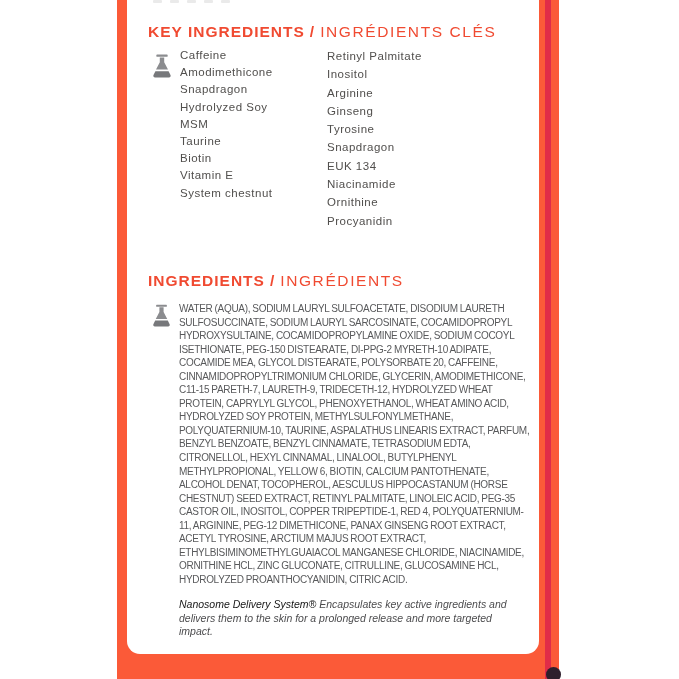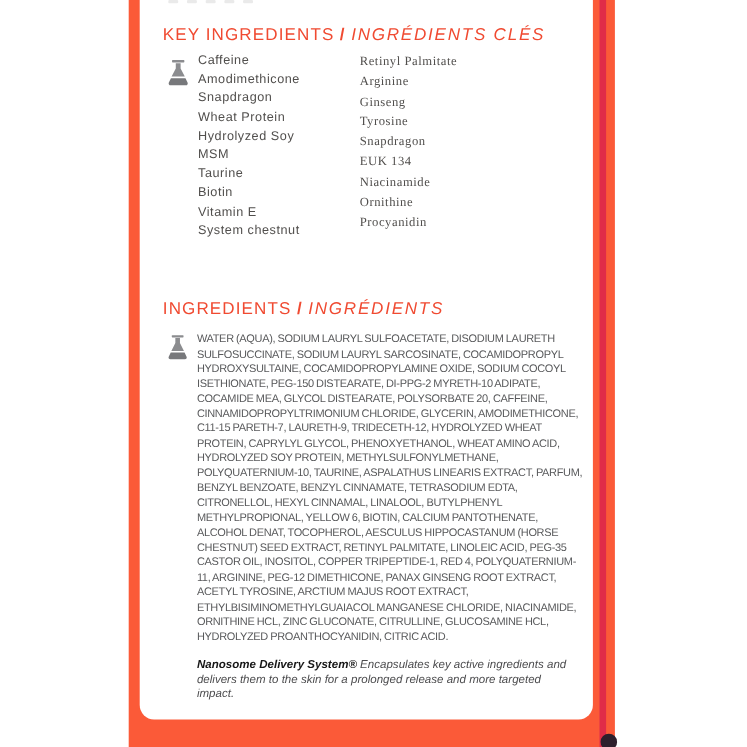--- a/index.html
+++ b/index.html
@@ -16,44 +16,44 @@
   .inner-panel{left:127px;top:-24px;width:412px;height:678px;background:#ffffff;
     border-radius:0 0 13px 13px;}
 
   
   .remnant{left:153px;top:0;width:120px;height:5px;display:flex;gap:8px;opacity:.55;}
   .remnant i{display:block;width:9px;height:3px;background:#d9d9d9;border-radius:1px;}
 
   
   .sec-title{height:20px;white-space:nowrap;color:#F04A31;font-size:15.5px;
     letter-spacing:1px;line-height:20px;}
-  .sec-title .en{font-weight:400;}
+  .sec-title .en{font-weight:700;}
   .sec-title .sep{font-weight:700;margin:0 5px;}
-  .sec-title .fr{font-style:italic;font-weight:400;letter-spacing:1.6px;}
+  .sec-title .fr{font-weight:400;letter-spacing:1.6px;}
   .title-key{left:148px;top:22px;}
   .title-full{left:148px;top:271px;}
 
   
   .flask1{left:151px;top:54px;}
   .flask2{left:151px;top:304px;}
 
   
   .ki-col{color:#514F4D;font-size:11.5px;letter-spacing:.5px;}
   .ki-col .line{white-space:nowrap;}
   .ki-left{left:180px;top:47px;width:145px;line-height:17.2px;}
-  .ki-right{left:327px;top:47px;width:205px;line-height:18.3px;font-family:Liberation Serif, serif;}
+  .ki-right{left:327px;top:47px;width:205px;line-height:18.3px;}
 
   
   .ing-para{left:179px;top:302px;width:356px;color:#58595B;font-size:10px;
     line-height:13.55px;letter-spacing:-.3px;word-spacing:-.4px;text-align:left;}
 
   
   .nanosome{left:179px;top:598px;width:348px;font-size:10.5px;line-height:13.5px;
     font-style:italic;color:#4c4c4e;}
-  .nanosome .lead{font-weight:700;color:#161616;}
+  .nanosome .lead{font-weight:400;color:#161616;}
 
   .dark-dot{left:546px;top:667px;width:15px;height:15px;border-radius:50%;background:#2E1F2C;}
 </style>
 </head>
 <body>
 
 <div class="abs frame"></div>
 <div class="abs fold-line"></div>
 <div class="abs inner-panel"></div>
 
@@ -74,31 +74,31 @@
     <rect x="5.4" y="0.6" width="11.2" height="2.2" rx="0.6" fill="#8B8C8F"></rect>
     <path d="M8.8 3.4 v4.8 L5.0 15.6 h12.0 L13.2 8.2 V3.4 Z" fill="#8B8C8F"></path>
     <path d="M4.4 17.2 l-1.9 3.9 a1.7 1.7 0 0 0 1.55 2.45 h13.9 a1.7 1.7 0 0 0 1.55-2.45 l-1.9-3.9 Z" fill="#77787B"></path>
   </svg>
 </span>
 
 <div class="abs ki-col ki-left">
     <div class="line">Caffeine</div>
     <div class="line">Amodimethicone</div>
     <div class="line">Snapdragon</div>
-    <div class="line">Wheat Protein</div>
     <div class="line">Hydrolyzed Soy</div>
     <div class="line">MSM</div>
     <div class="line">Taurine</div>
     <div class="line">Biotin</div>
     <div class="line">Vitamin E</div>
     <div class="line">System chestnut</div>
   </div>
 
 <div class="abs ki-col ki-right">
     <div class="line">Retinyl Palmitate</div>
+    <div class="line">Inositol</div>
     <div class="line">Arginine</div>
     <div class="line">Ginseng</div>
     <div class="line">Tyrosine</div>
     <div class="line">Snapdragon</div>
     <div class="line">EUK 134</div>
     <div class="line">Niacinamide</div>
     <div class="line">Ornithine</div>
     <div class="line">Procyanidin</div>
   </div>
 

